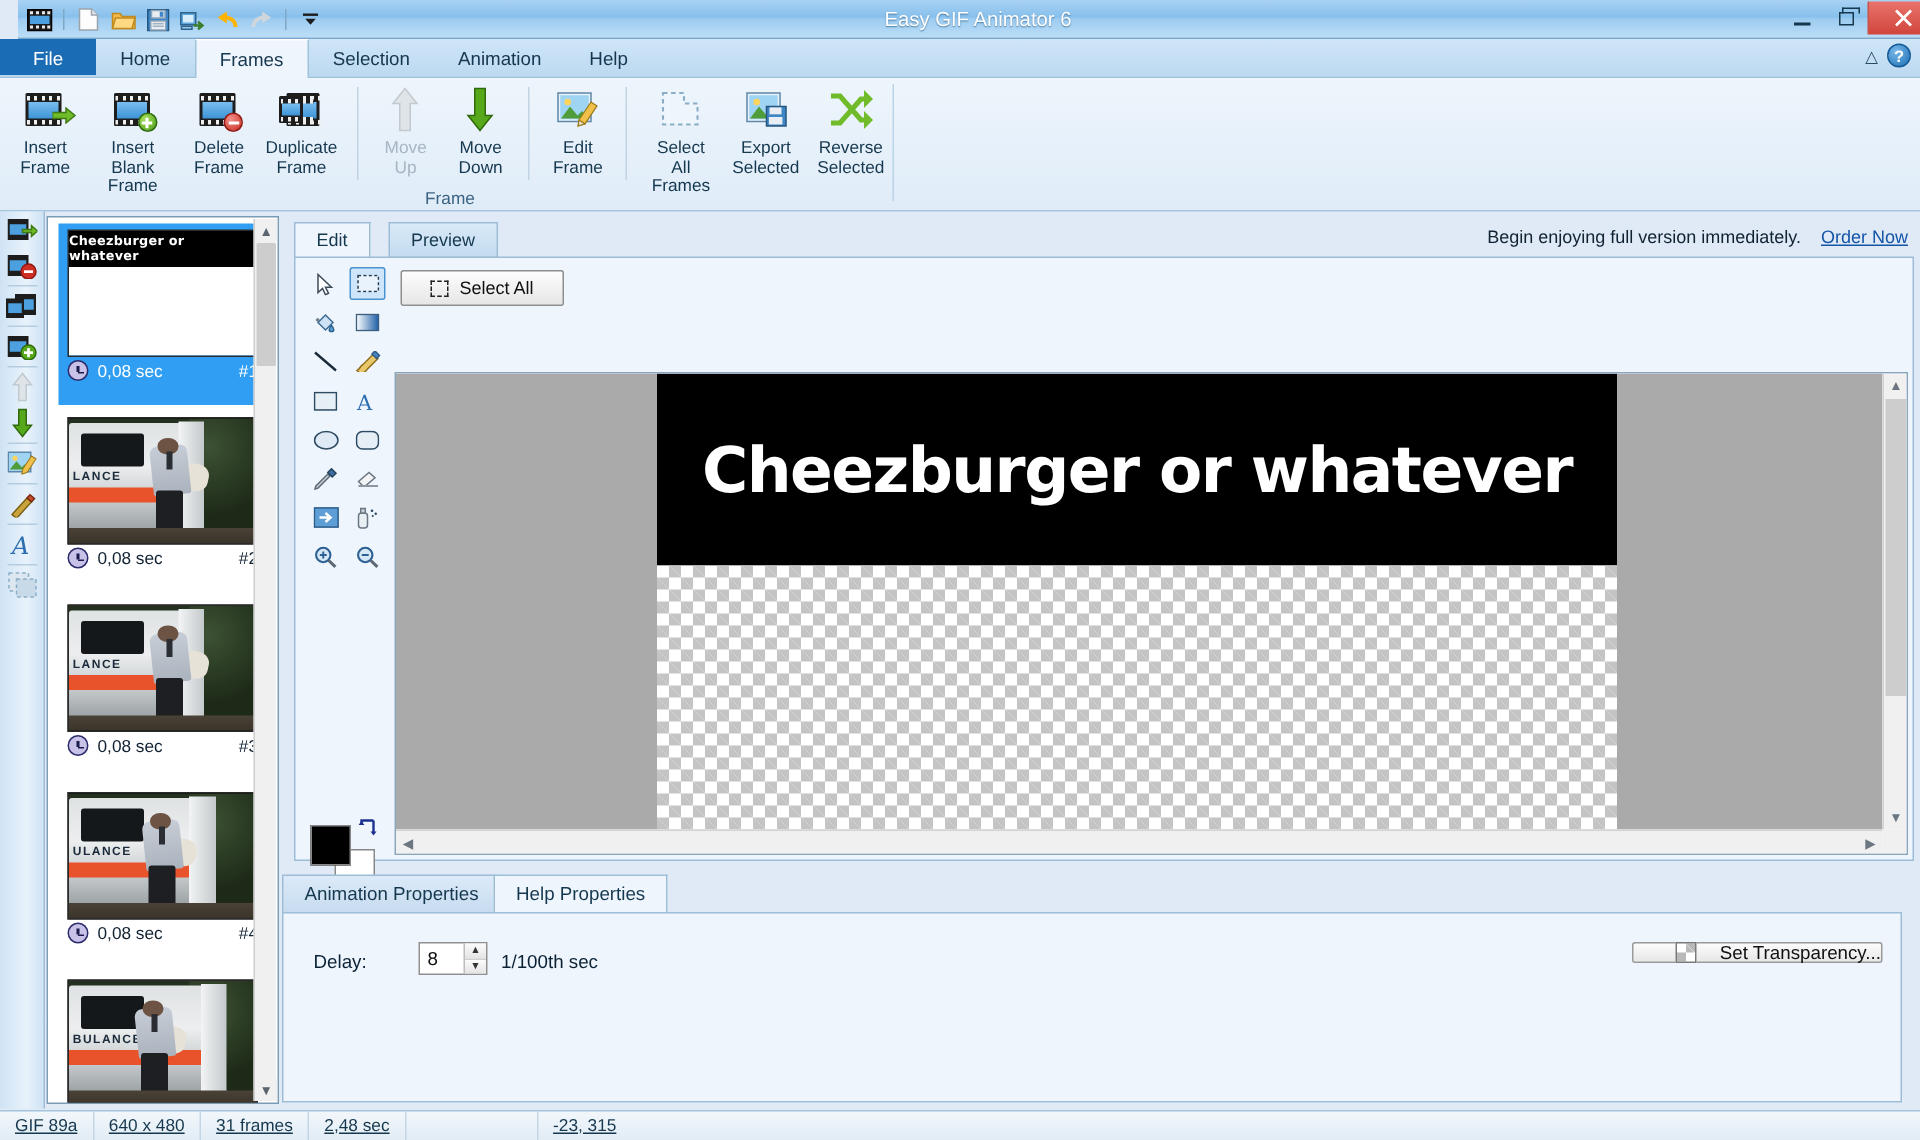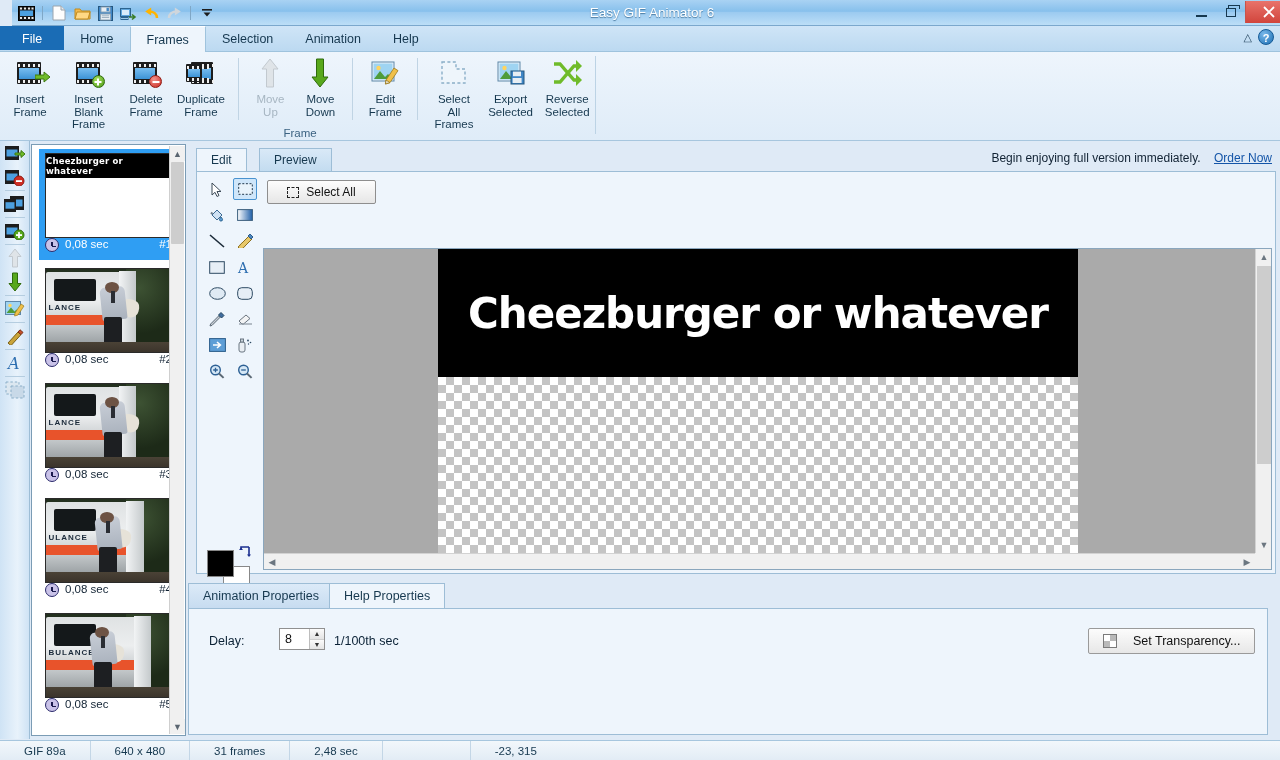--- a/index.html
+++ b/index.html
@@ -110,21 +110,21 @@
   .stdiv { width:20px; height:1px; background:#b5cde0; margin:1px auto; }
 
   .frames-panel {
     position:absolute; left:31px; top:144px; width:155px; height:592px;
     background:#ffffff; border:1px solid #7b9cb5;
     overflow:hidden;
   }
   .frame-item { position:relative; width:139px; margin:4px auto 0; padding:4px 0 0; }
   .frame-item.sel { background:#2f9ef3; }
   .frame-thumb { width:127px; height:85px; margin:0 auto; border:1px solid #2a2a2a; overflow:hidden; position:relative; background:#000; }
-  .frame-meta { height:22px; display:flex; align-items:flex-start; padding:0 6px; font-size:11.5px; color:#123; }
+  .frame-meta { height:32px; display:flex; align-items:flex-end; padding:16px 6px; font-size:11.5px; color:#123; }
   .frame-item.sel .frame-meta { color:#fff; }
   .frame-meta .num { margin-left:auto; }
   .clockico { width:14px; height:14px; border-radius:50%; background:#c9c2e8; border:1.5px solid #2b2b6b; margin-right:6px; position:relative; }
   .clockico:before { content:""; position:absolute; left:5px; top:2.5px; width:1.5px; height:4.5px; background:#1a1a4d; }
   .clockico:after { content:""; position:absolute; left:6px; top:6.5px; width:4px; height:1.5px; background:#1a1a4d; }
 
   
   .thumb-banner { width:100%; height:100%; background:#fff; }
   .thumb-banner .bar { height:24px; background:#000; color:#fff; font-size:8.5px; font-weight:bold;
     display:flex; align-items:center; justify-content:center; letter-spacing:.2px; font-family:"DejaVu Sans", sans-serif;}
@@ -214,38 +214,38 @@
 
   .delay-label { position:absolute; left:20px; top:25px; font-size:12.5px; }
   .spin { position:absolute; left:90px; top:19px; width:46px; height:22px; background:#fff; border:1px solid #909090; display:flex; }
   .spin .val { flex:1; line-height:20px; padding-left:5px; font-size:12.5px; color:#111; }
   .spin .btns { width:15px; border-left:1px solid #bdbdbd; display:flex; flex-direction:column; }
   .spin .btns div { flex:1; background:linear-gradient(to bottom,#fbfbfb,#e4e4e4); display:flex; align-items:center; justify-content:center; font-size:7px; color:#333; }
   .spin .btns div:first-child { border-bottom:1px solid #cfcfcf; }
   .unit { position:absolute; left:145px; top:25px; font-size:12.5px; }
 
   .pbtn {
-    position:absolute; right:12px; width:167px; height:26px;
+    position:absolute; right:12px; width:167px; height:14px;
     background:linear-gradient(to bottom,#fcfcfc,#e7e7e7); border:1px solid #9a9a9a; border-radius:2px;
-    display:flex; align-items:center; gap:16px; padding-left:14px; font-size:12.5px; color:#111;
+    display:flex; align-items:center; gap:16px; padding-left:14px; font-size:12.5px; color:#111;justify-content:flex-end;
   }
   .pbtn.b1 { top:19px; }
   .pbtn.b2 { top:55px; }
   .mini-trans { width:14px; height:14px; background:#fff; border:1px solid #7a7a7a;
     background-image:linear-gradient(45deg,#b9b9b9 25%,transparent 25%,transparent 75%,#b9b9b9 75%),
                      linear-gradient(45deg,#b9b9b9 25%,transparent 25%,transparent 75%,#b9b9b9 75%);
     background-size:12px 12px; background-position:0 0,6px 6px; }
 
   
   .status {
     position:absolute; left:0; bottom:0; width:1280px; height:20px;
     background:linear-gradient(to bottom,#f2f7fb,#e2ecf5);
     border-top:1px solid #a7c6de; display:flex; align-items:center; font-size:11.5px; color:#16384f;
   }
-  .scell { padding:0 24px; height:20px; line-height:20px; border-right:1px solid #c3d6e6; }
+  .scell { padding:0 10px; height:20px; line-height:20px; border-right:1px solid #c3d6e6;text-decoration:underline; }
   .scell.nb { border-right:none; }
   svg { display:block; }
 </style>
 </head>
 <body>
 
 <div class="app">
 
   <div class="titlebar">
     <div class="qat">

